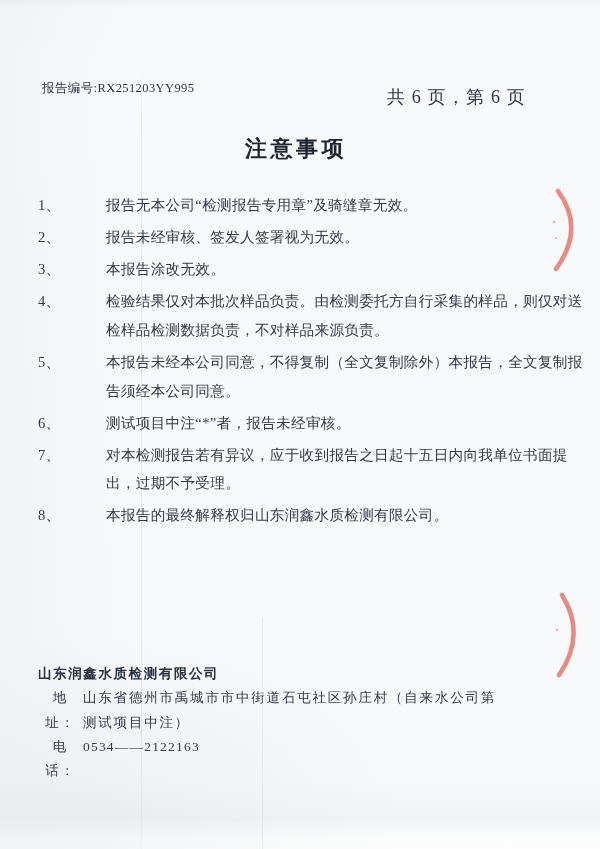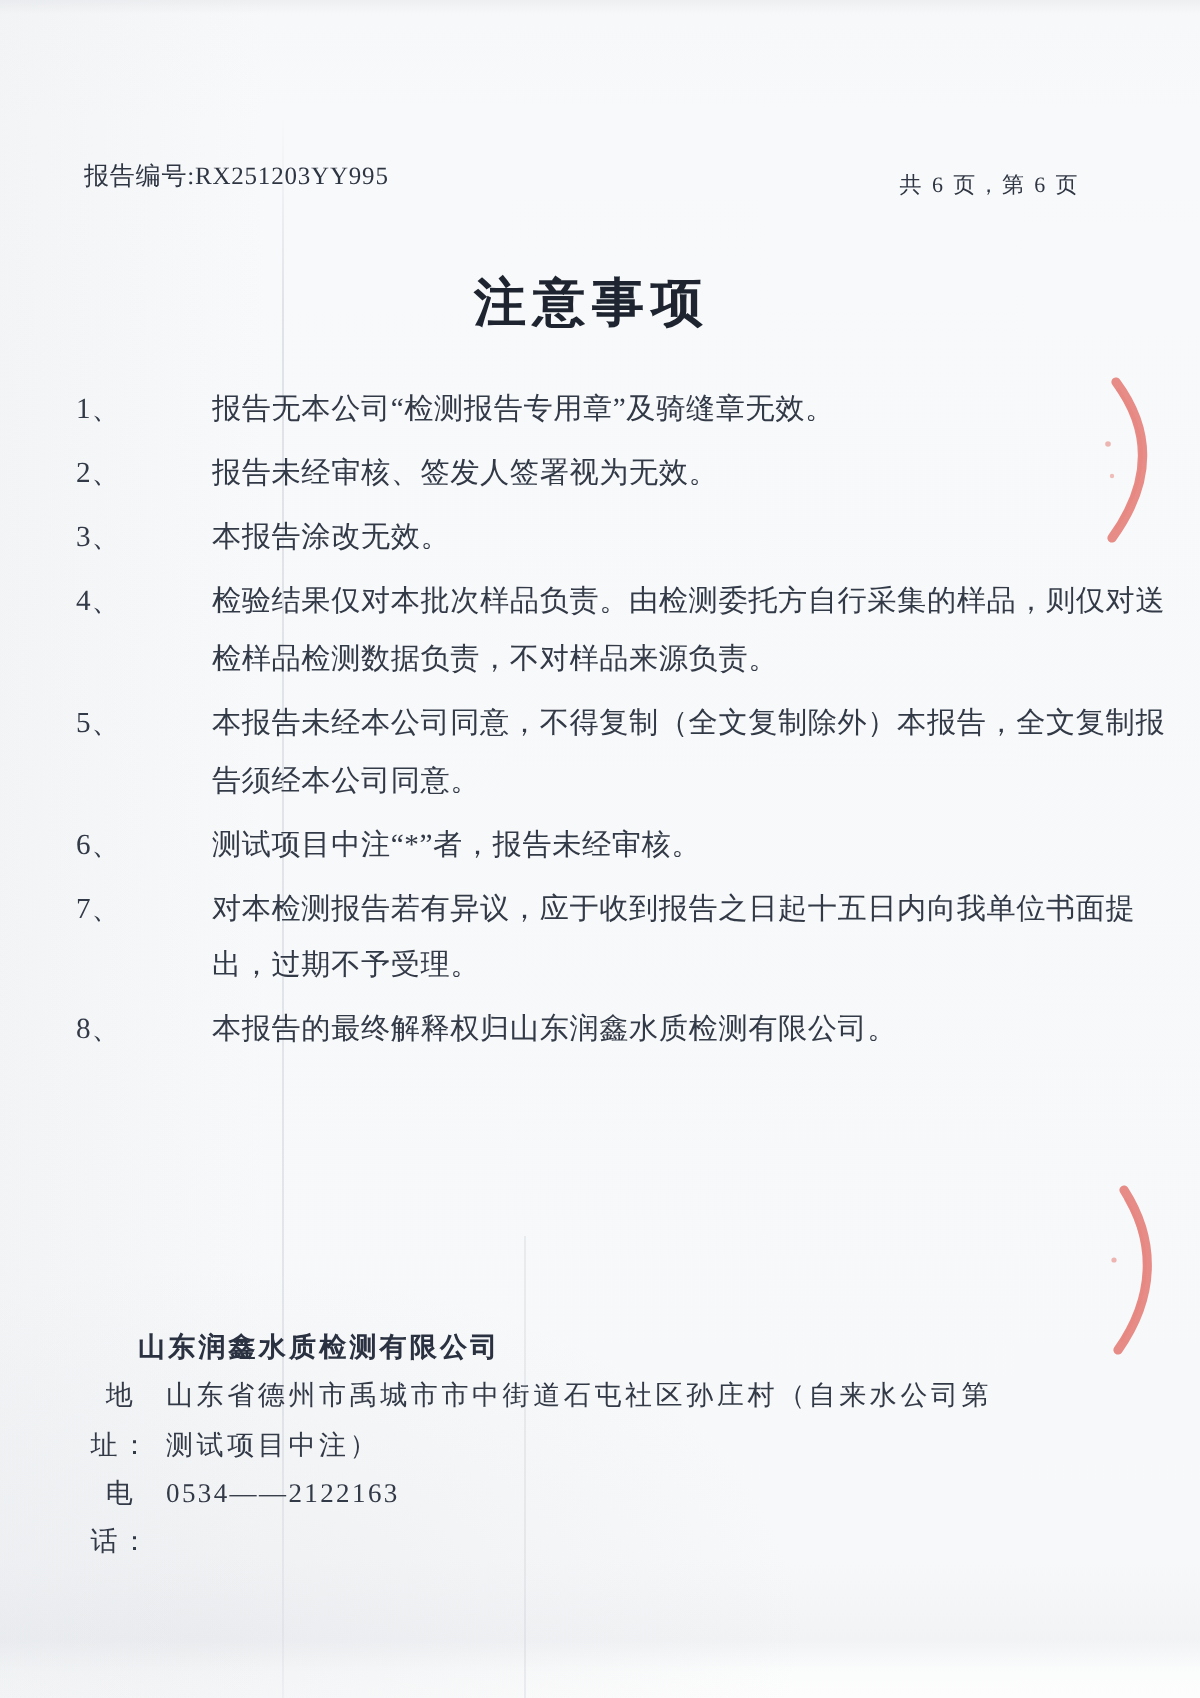--- a/index.html
+++ b/index.html
@@ -22,36 +22,36 @@
       linear-gradient(90deg, rgba(205,210,218,.12) 0%, rgba(205,210,218,0) 22%),
       radial-gradient(420px 260px at 18% 96%, rgba(185,192,202,.14), rgba(185,192,202,0) 70%);
   }
   .crease{position:absolute;width:1px;pointer-events:none;}
   .crease-a{left:141px;top:58px;height:791px;
     background:linear-gradient(180deg, rgba(168,175,190,0) 0%, rgba(168,175,190,.30) 12%, rgba(168,175,190,.26) 82%, rgba(168,175,190,.10) 100%);}
   .crease-b{left:262px;top:618px;height:231px;background:rgba(168,175,190,.18);}
 
   .header-row{position:absolute;left:42px;right:58px;top:80px;height:22px;}
   .report-no{position:absolute;left:0;top:0;font-size:12.5px;letter-spacing:.4px;color:#2f3643;}
-  .page-info{position:absolute;right:2px;top:5px;font-size:11px;letter-spacing:1.2px;color:#2f3643;}
+  .page-info{position:absolute;right:16px;top:5px;font-size:18px;letter-spacing:1.2px;color:#2f3643;}
 
   .doc-title{
     position:absolute;left:0;right:8px;top:134px;margin:0;
-    text-align:center;font-size:26px;font-weight:700;letter-spacing:3.5px;
+    text-align:center;font-size:22px;font-weight:700;letter-spacing:3.5px;
     color:#1e2530;
   }
 
   .notes{position:absolute;left:38px;top:191px;width:522px;}
   .note{display:flex;margin-bottom:3.5px;font-size:14.6px;line-height:28.6px;letter-spacing:.3px;}
   .note .num{flex:0 0 23px;color:#333a47;}
   .note .ntext{flex:1 1 auto;margin-left:45px;}
   .note .nline{white-space:nowrap;color:#333a47;}
 
   .footer{position:absolute;left:38px;top:662px;font-size:13.5px;line-height:24.3px;letter-spacing:1.8px;color:#333a47;}
-  .company{font-weight:700;color:#2a3140;letter-spacing:1.6px;margin-left:31px;}
+  .company{font-weight:700;color:#2a3140;letter-spacing:1.6px;}
   .frow{display:flex;}
   .flabel{flex:0 0 45px;text-align:center;}
   .fval div{white-space:nowrap;}
   .fval-inline{white-space:nowrap;letter-spacing:1.2px;}
 
   .stamp-arc{position:absolute;pointer-events:none;}
   .stamp-arc-1{left:550px;top:186px;}
   .stamp-arc-2{left:552px;top:590px;}
 </style>
 </head>

